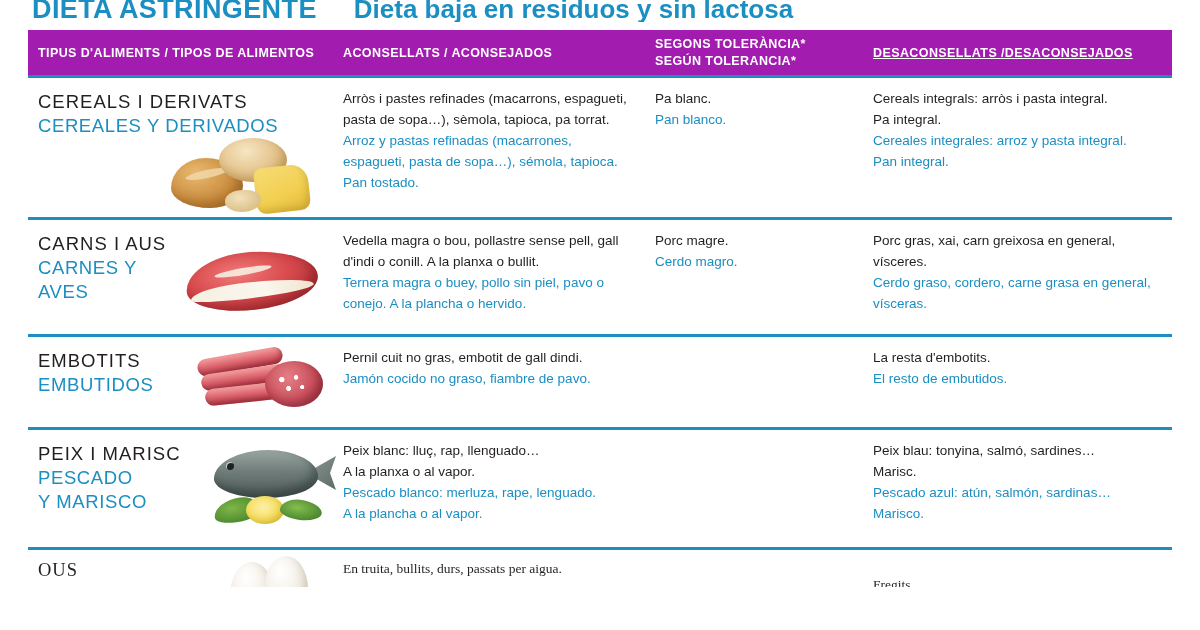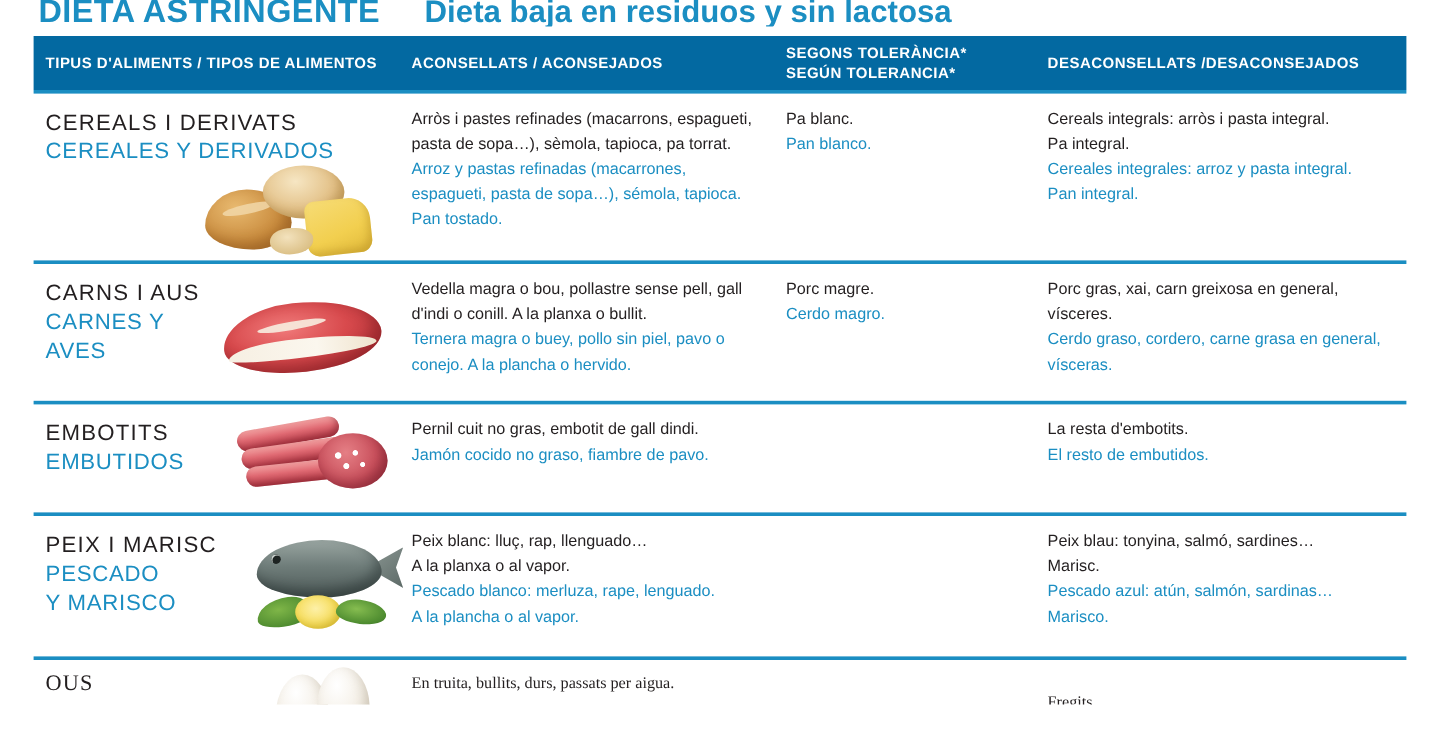--- a/index.html
+++ b/index.html
@@ -47,34 +47,34 @@
     margin-left: 9px;
     white-space: nowrap;
   }
 
   
   .table {
     width: 1144px;
     margin: 8px 0 0 0;
   }
   .head {
-    background: #0369a1;
+    background: #a21caf;
     color: #ffffff;
     display: flex;
     align-items: center;
     height: 45px;
     font-size: 12.5px;
     font-weight: bold;
     letter-spacing: 0.4px;
   }
   .head .cell { padding: 0 10px; box-sizing: border-box; }
   .head .c1 { width: 305px; }
   .head .c2 { width: 312px; }
   .head .c3 { width: 218px; line-height: 17px; }
-  .head .c4 { width: 309px; }
+  .head .c4 { width: 309px; text-decoration: underline; }
 
   
   .row {
     display: flex;
     border-top: 3px solid #1b8ec2;
     position: relative;
     box-sizing: border-box;
   }
   .row:first-of-type { border-top: none; }
   .cell {

